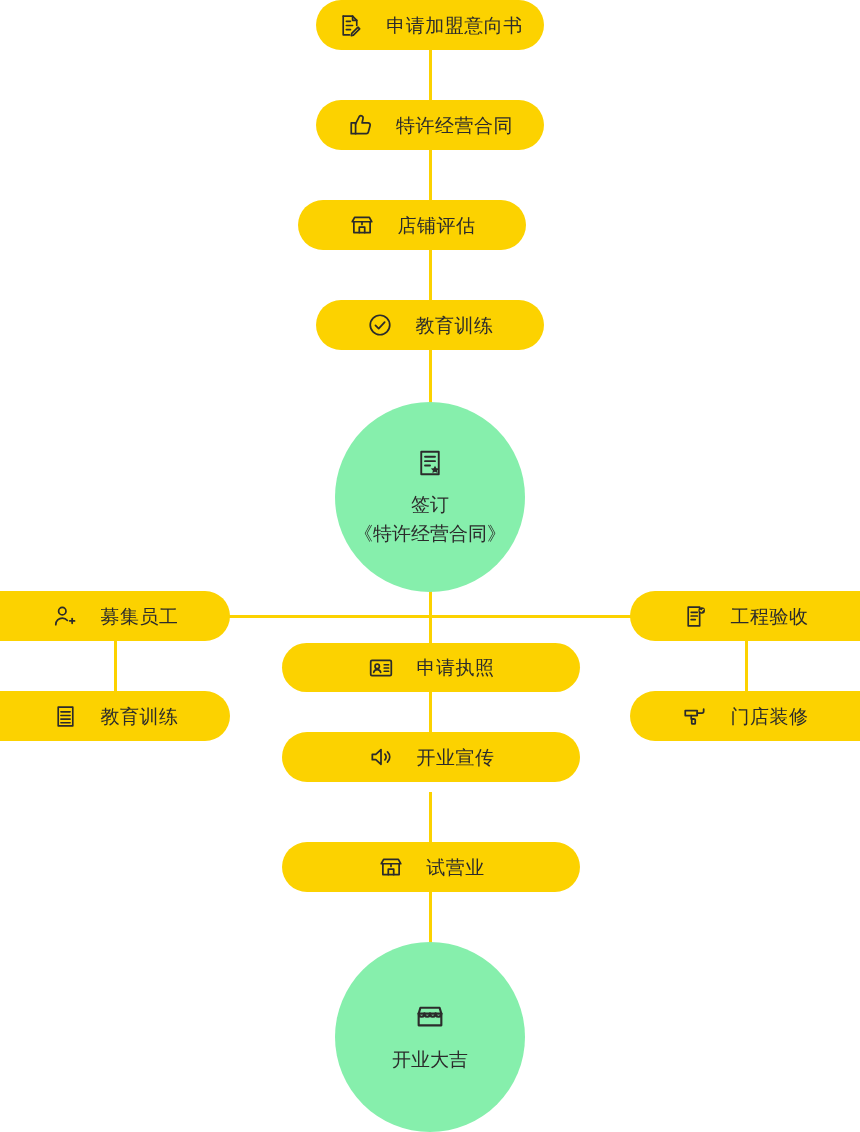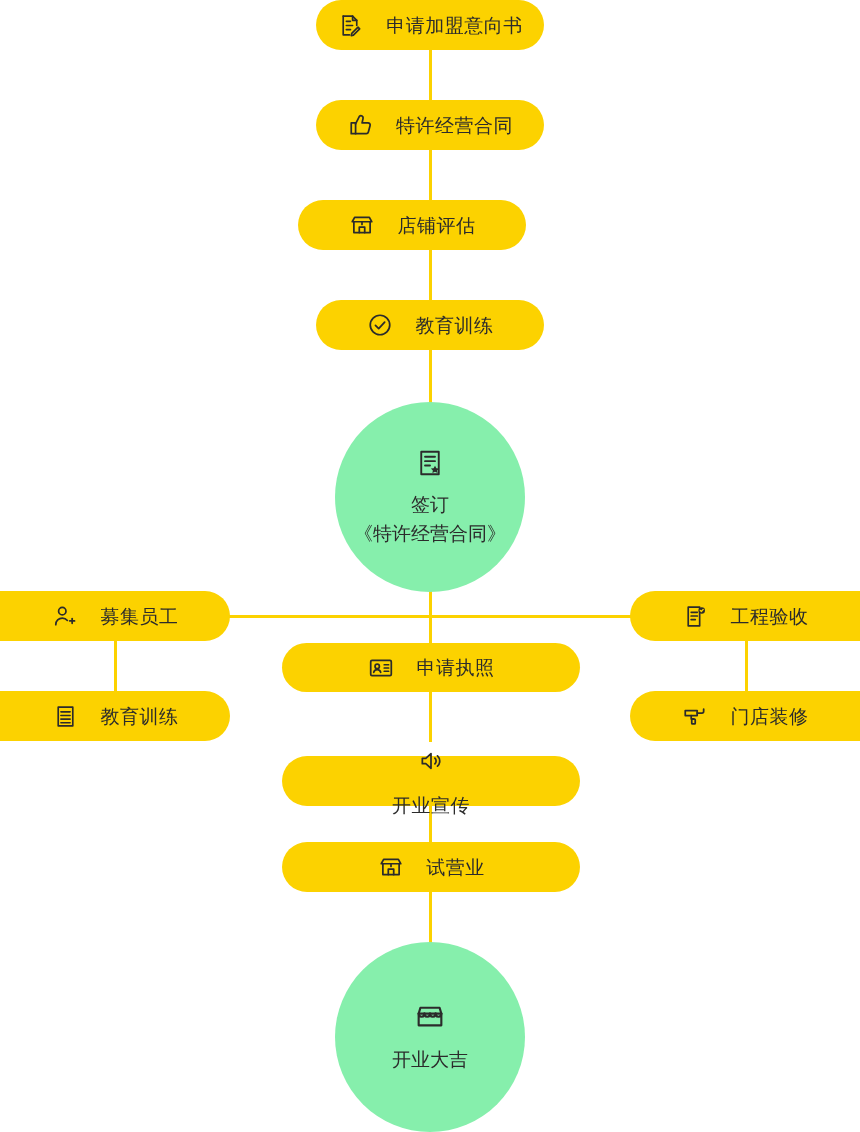--- a/index.html
+++ b/index.html
@@ -166,21 +166,21 @@
       <svg width="26" height="26" viewBox="0 0 24 24" fill="none" stroke="#2b2b2b" stroke-width="1.6" stroke-linecap="round" stroke-linejoin="round">
         <rect x="2.5" y="5" width="19" height="14" rx="1.2"></rect>
         <circle cx="8.5" cy="10.5" r="2"></circle>
         <path d="M5.3 16c.5-1.7 1.8-2.5 3.2-2.5s2.7.8 3.2 2.5"></path>
         <path d="M15 9h4M15 12h4M15 15h4"></path>
       </svg>
     </span>
     <span class="lbl">申请执照</span>
   </div>
 
-  <div class="pill" style="left:282px; top:756px; width:298px; height:50px;flex-direction:column;">
+  <div class="pill" style="left:282px; top:732px; width:298px; height:50px;">
     <span class="ico">
       <svg width="26" height="26" viewBox="0 0 24 24" fill="none" stroke="#2b2b2b" stroke-width="1.6" stroke-linecap="round" stroke-linejoin="round">
         <path d="M4 9.5h3.2L12 5.2v13.6L7.2 14.5H4z"></path>
         <path d="M15.6 9.4a3.6 3.6 0 0 1 0 5.2"></path>
         <path d="M18 7.2a6.6 6.6 0 0 1 0 9.6"></path>
       </svg>
     </span>
     <span class="lbl">开业宣传</span>
   </div>
 

